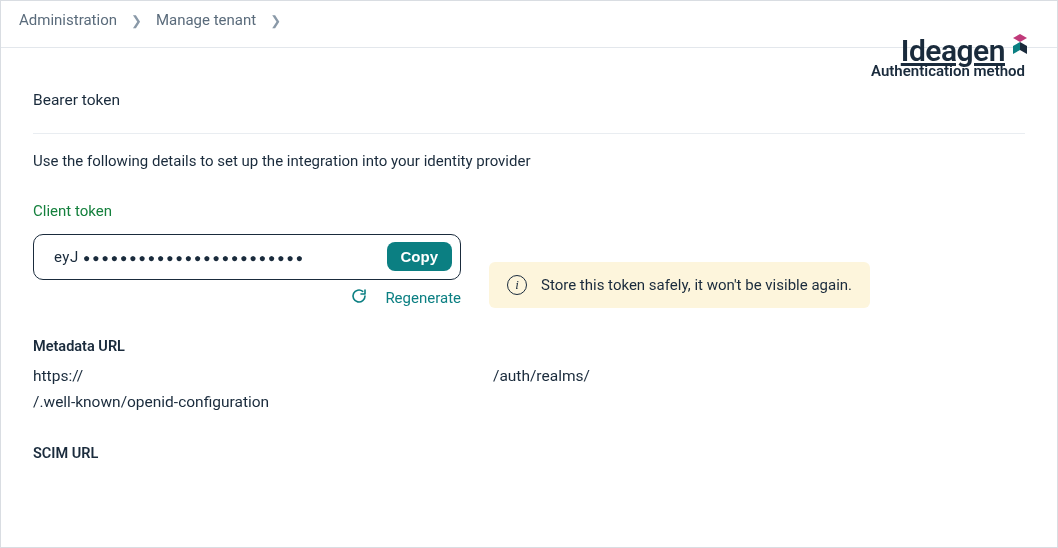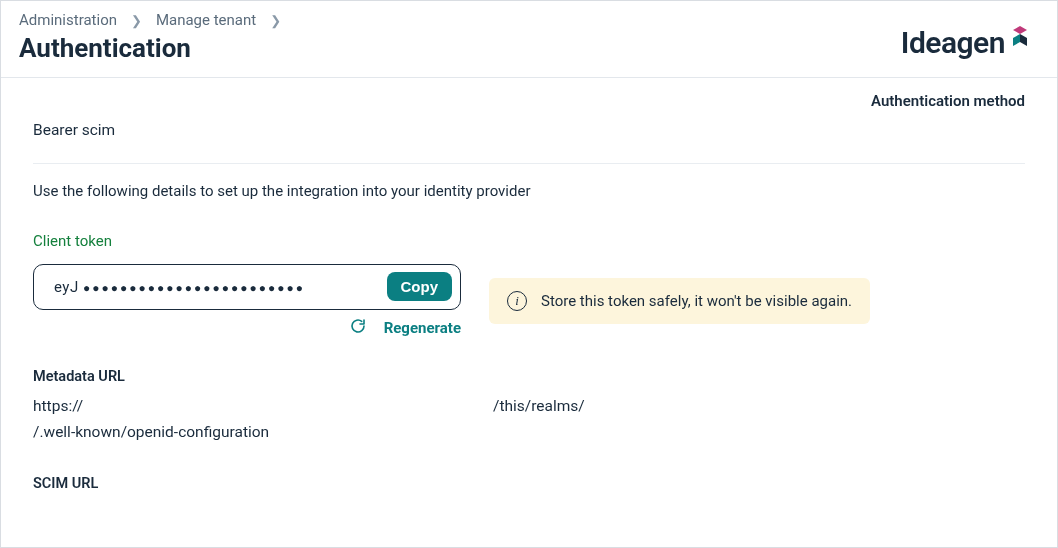--- a/index.html
+++ b/index.html
@@ -23,25 +23,26 @@
       font-size: 15px;
       margin-bottom: 4px;
     }
     .breadcrumb a { color: #5a6b7b; text-decoration: none; }
     .chev {
       color: #8a99a8;
       font-size: 13px;
     }
     .logo {
       position: absolute;
-      top: 24px;
+      top: 32px;
       right: 26px;
       display: flex;
       align-items: center;
       gap: 4px;
+      text-decoration: underline;
     }
     .logo-text {
       font-size: 30px;
       font-weight: 600;
       color: #1a2b3c;
       letter-spacing: -0.5px;
     }
     .logo-mark {
       width: 22px;
       height: 22px;
@@ -78,21 +79,21 @@
       color: #1a2b3c;
       margin-bottom: 32px;
     }
     .field-label {
       font-size: 15px;
       color: #15803d;
       margin-bottom: 14px;
     }
     .token-row {
       display: flex;
-      align-items: center;
+      align-items: flex-end;
       gap: 28px;
     }
     .token-box-wrap { width: 428px; }
     .token-box {
       display: flex;
       align-items: center;
       justify-content: space-between;
       border: 1.5px solid #1a2b3c;
       border-radius: 10px;
       padding: 7px 8px 7px 20px;
@@ -116,21 +117,21 @@
       font-weight: 600;
       cursor: pointer;
     }
     .regen-row {
       display: flex;
       justify-content: flex-end;
       align-items: center;
       gap: 18px;
       margin-top: 8px;
       color: #0b7f82;
-      font-weight: 700;
+      font-weight: 400;
       font-size: 15px;
       cursor: pointer;
     }
     .alert {
       background: #fdf5dc;
       border-radius: 6px;
       padding: 12px 18px;
       display: flex;
       align-items: center;
       gap: 14px;
@@ -159,39 +160,38 @@
 </head>
 <body>
 
 <div class="header-area">
   <div class="breadcrumb">
     <a href="#">Administration</a>
     <span class="chev">❯</span>
     <a href="#">Manage tenant</a>
     <span class="chev">❯</span>
   </div>
-  <h1 class="page-title">Authentication</h1>
 </div>
 
 <div class="logo">
   <span class="logo-text">Ideagen</span>
   <span class="logo-mark">
     <svg width="22" height="22" viewBox="0 0 22 22">
       <polygon points="4,14 11,10 11,18 4,22" fill="#0b7f82"></polygon>
       <polygon points="11,10 18,14 18,22 11,18" fill="#1a2b3c"></polygon>
       <polygon points="11,2 18,6 11,10 4,6" fill="#c03a7a"></polygon>
     </svg>
   </span>
 </div>
 
 <div class="divider-full"></div>
 
 <div class="content">
   <div class="section-label">Authentication method</div>
-  <div class="value-text">Bearer scim</div>
+  <div class="value-text">Bearer token</div>
 
   <div class="sep"></div>
 
   <div class="instruction">Use the following details to set up the integration into your identity provider</div>
 
   <div class="field-label">Client token</div>
 
   <div class="token-row">
     <div class="token-box-wrap">
       <div class="token-box">
@@ -213,20 +213,20 @@
 
     <div class="alert">
       <span class="info-icon">i</span>
       <span class="alert-text">Store this token safely, it won't be visible again.</span>
     </div>
   </div>
 
   <div class="url-block">
     <div class="url-label">Metadata URL</div>
     <div class="url-value">
-      <span class="seg1">https://</span><span class="seg2">/this/realms/</span><span>/.well-known/openid-configuration</span>
+      <span class="seg1">https://</span><span class="seg2">/auth/realms/</span><span>/.well-known/openid-configuration</span>
     </div>
   </div>
 
   <div class="url-block">
     <div class="url-label">SCIM URL</div>
   </div>
 </div>
 
 </body></html>

